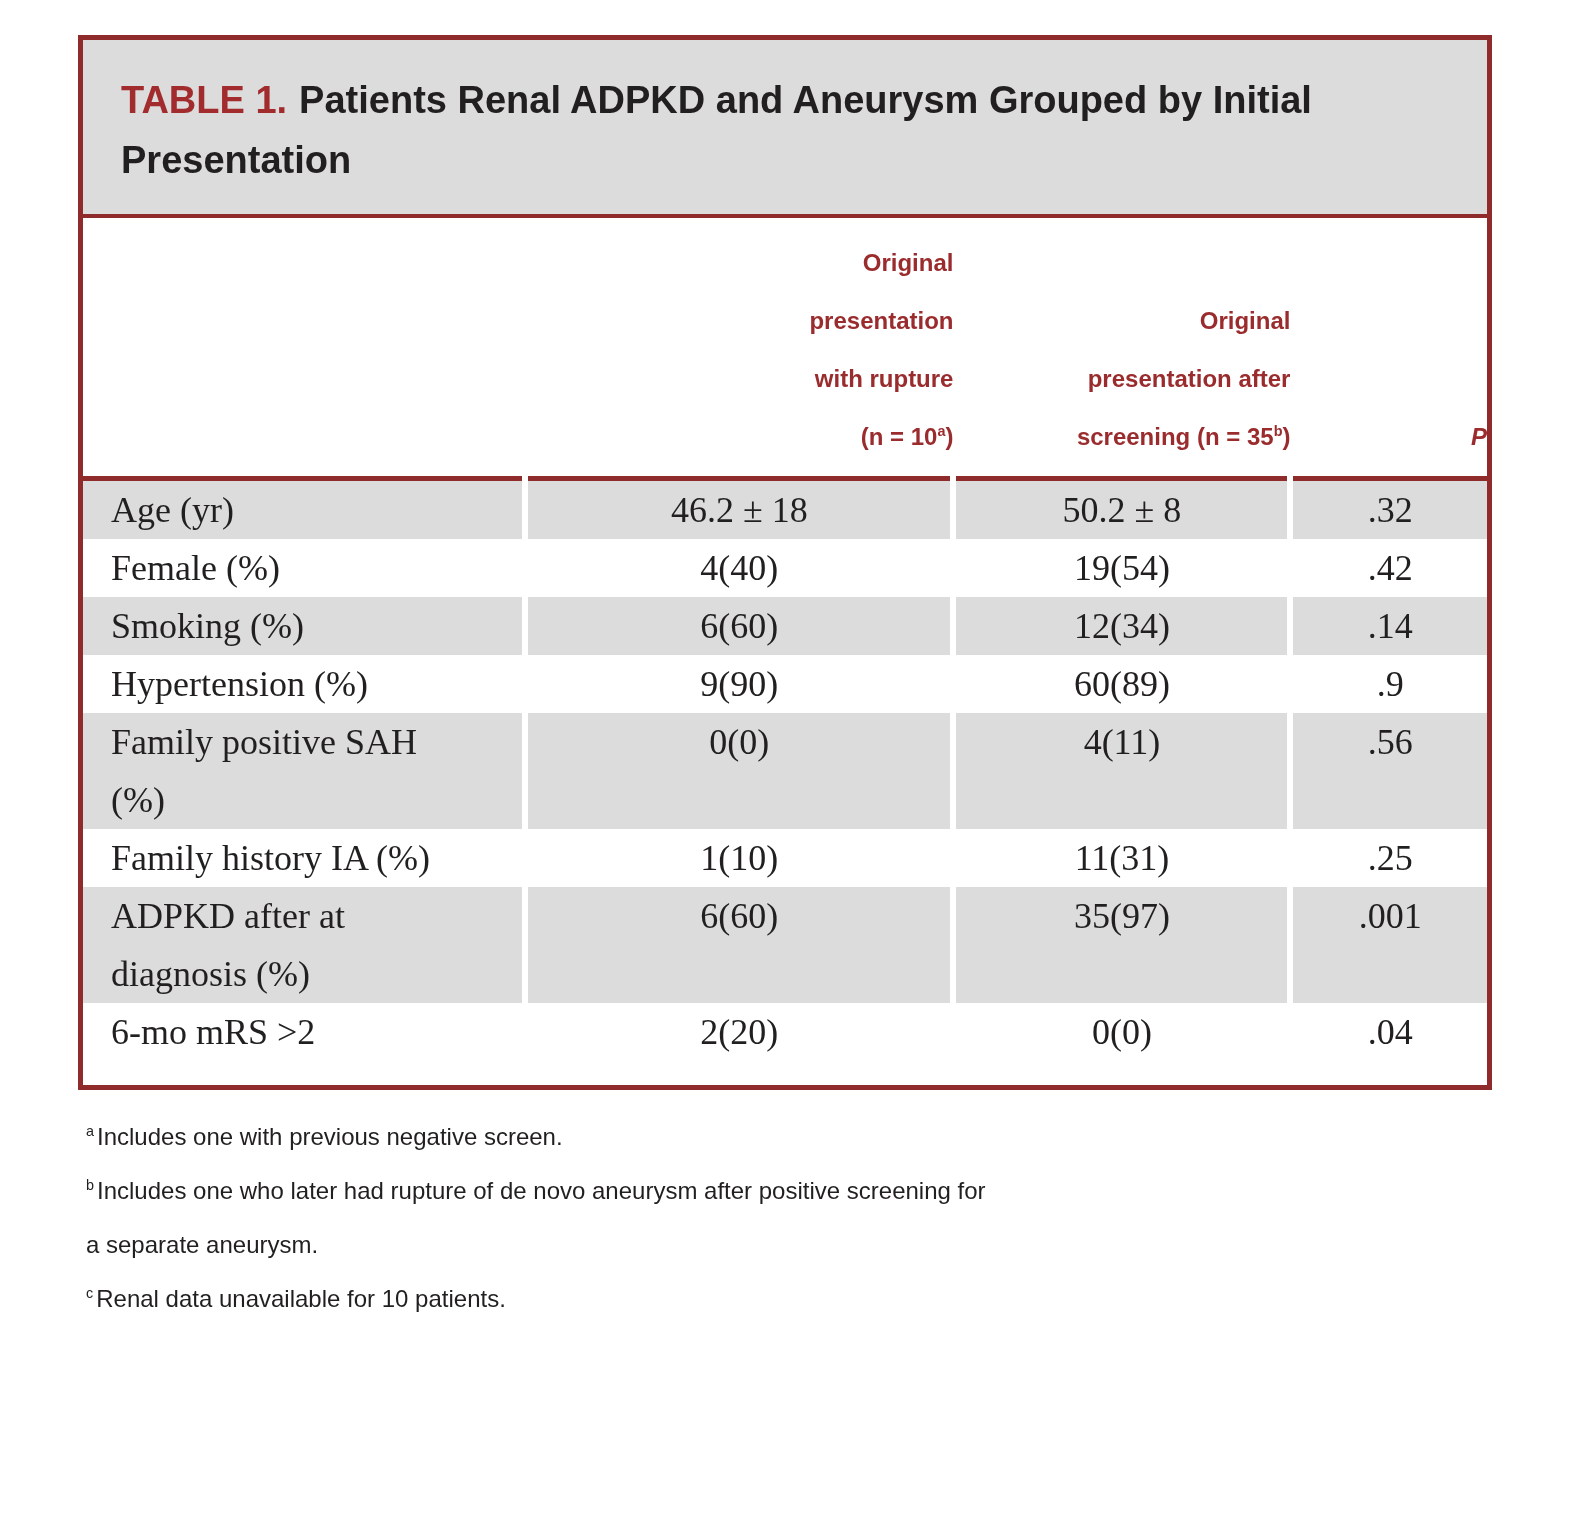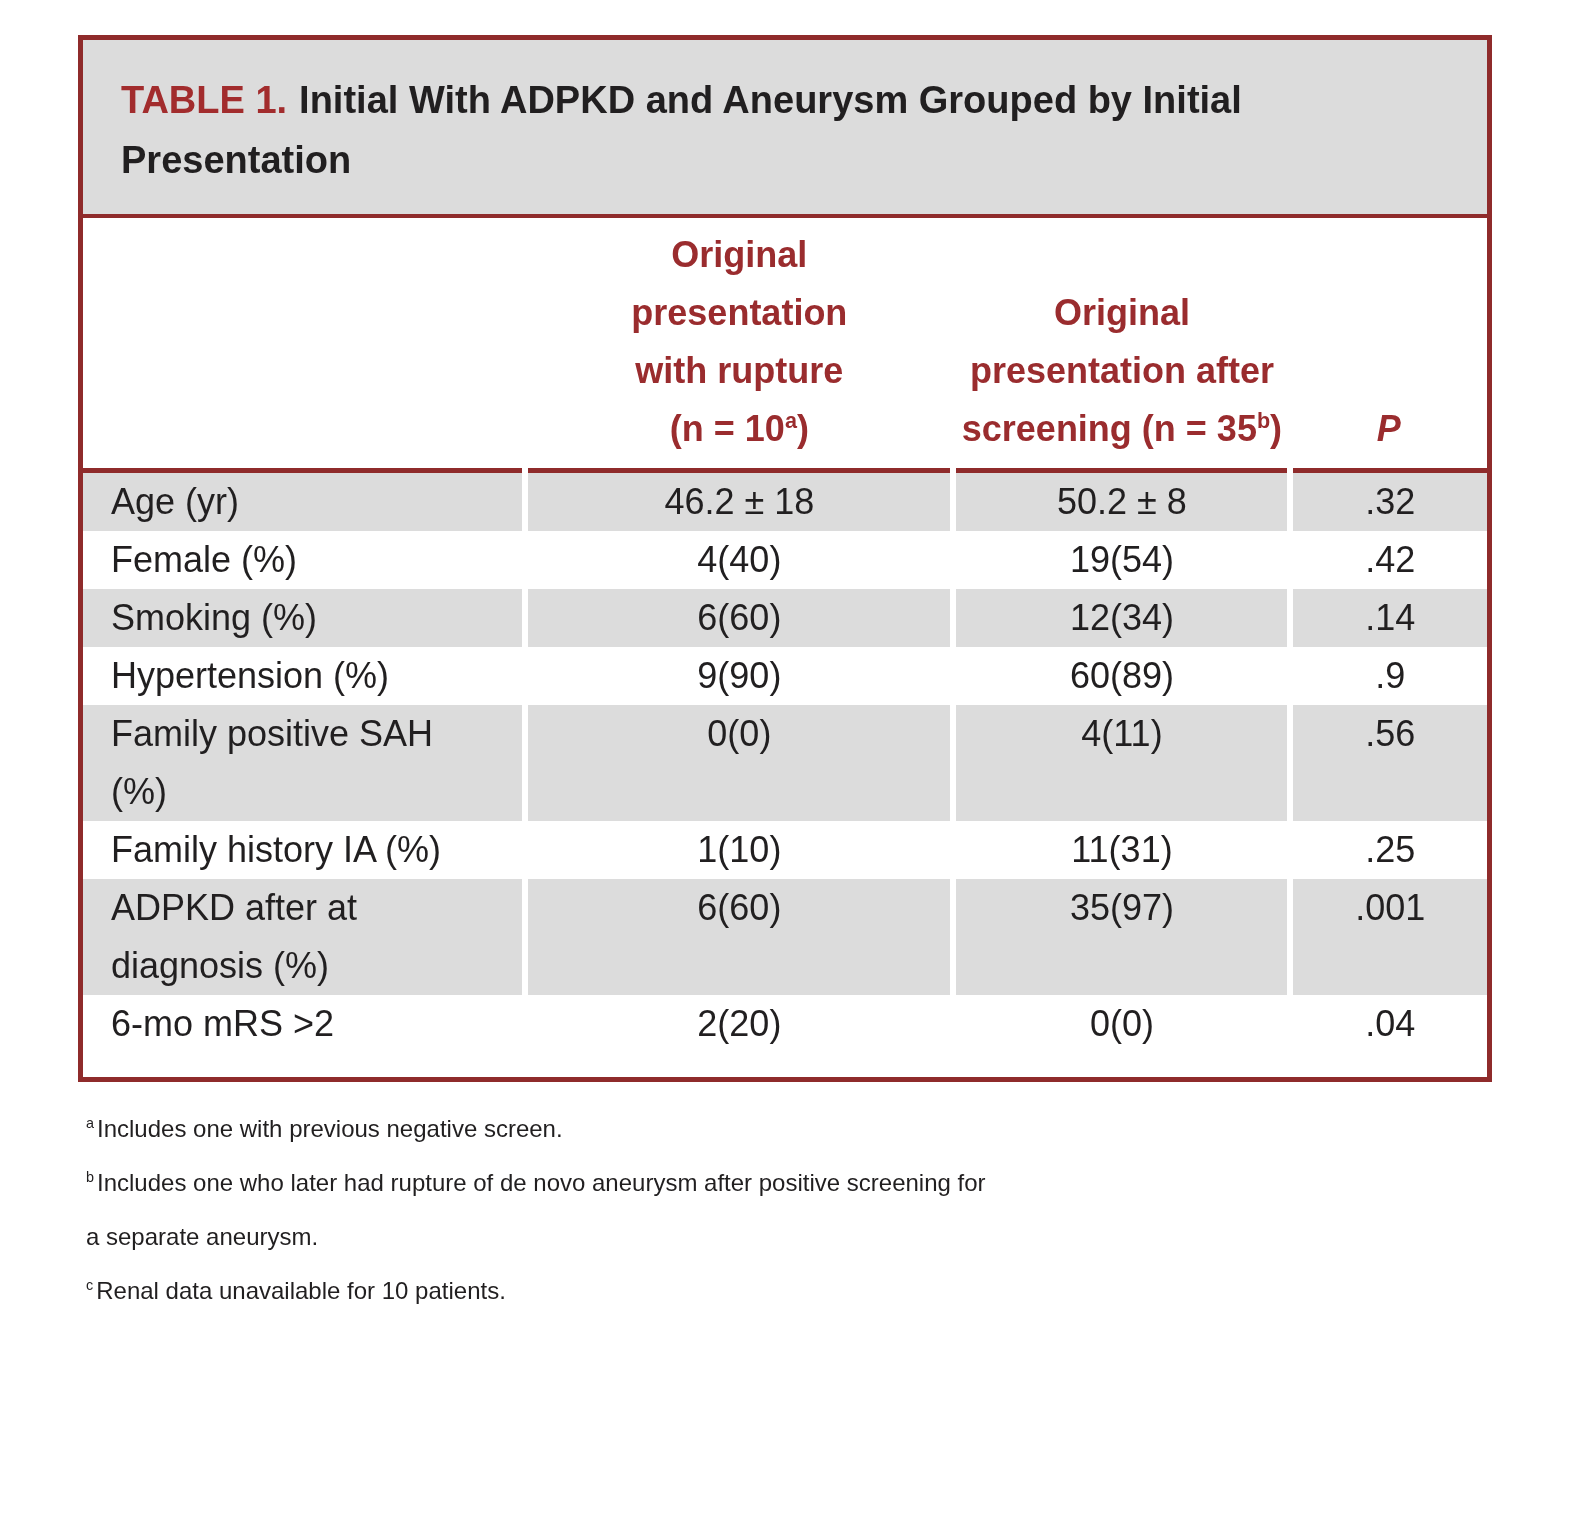--- a/index.html
+++ b/index.html
@@ -42,36 +42,37 @@
     width:100%;
     border-collapse:collapse;
     table-layout:fixed;
   }
   col.c-label{width:31.5%;}
   col.c-v1{width:30.5%;}
   col.c-v2{width:24%;}
   col.c-p{width:14%;}
   thead th{
     vertical-align:bottom;
-    text-align:center;
+    text-align:right;
     color:var(--header-red);
     font-weight:bold;
-    font-size:36px;
+    font-size:24px;
     line-height:58px;
     white-space:nowrap;
-    padding:8px 0 10px 0;
+    padding:16px 0 10px 0;
     border-bottom:5px solid var(--accent-red);
   }
   thead th.p-col .p-head{font-style:italic;}
   tbody td{
     font-size:36px;
     line-height:58px;
     vertical-align:top;
     padding:0;
     white-space:nowrap;
+    font-family:Liberation Serif, serif;
   }
   tbody tr:nth-child(odd) td{background:var(--row-gray);}
   tbody td + td{border-left:6px solid #ffffff;}
   tbody td.lbl{text-align:left;padding-left:28px;}
   tbody td.val{text-align:center;}
   tbody tr:last-child td{padding-bottom:24px;margin-top:20px;}
   sup{
     font-size:60%;
     vertical-align:super;
     line-height:0;
@@ -85,21 +86,21 @@
   .footnote{white-space:nowrap;}
   .footnote sup{margin-right:3px;}
 </style>
 </head>
 <body>
 
 <div class="page">
   <figure class="table-card">
     <div class="title-block">
       <div class="title-line">
-        <span class="title-label">TABLE 1.</span><span>Initial With ADPKD and Aneurysm Grouped by Initial</span>
+        <span class="title-label">TABLE 1.</span><span>Patients Renal ADPKD and Aneurysm Grouped by Initial</span>
       </div>
       <div class="title-line">Presentation</div>
     </div>
     <table class="data-table">
       <colgroup>
         <col class="c-label">
           <col class="c-v1">
           <col class="c-v2">
           <col class="c-p">
       </colgroup>

